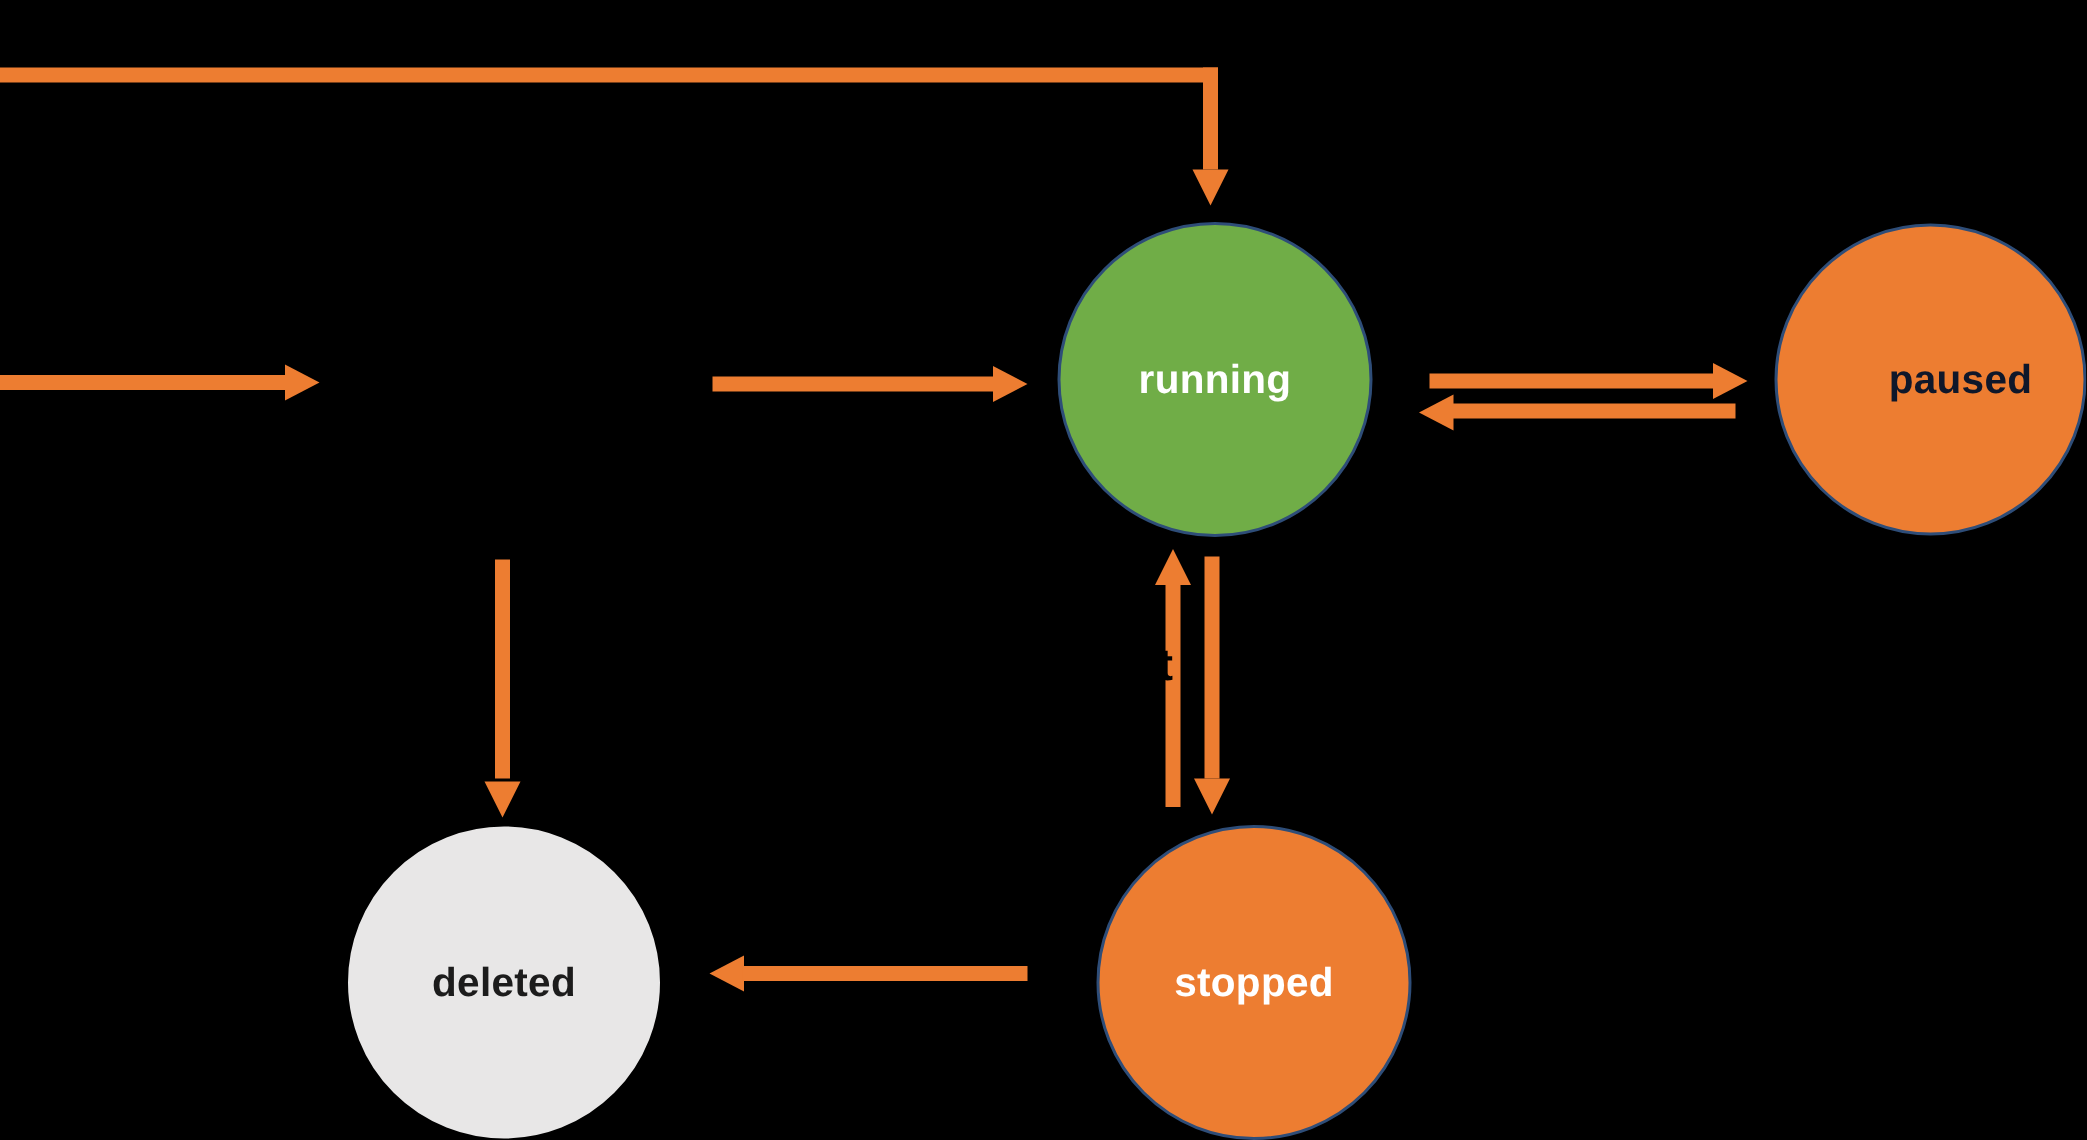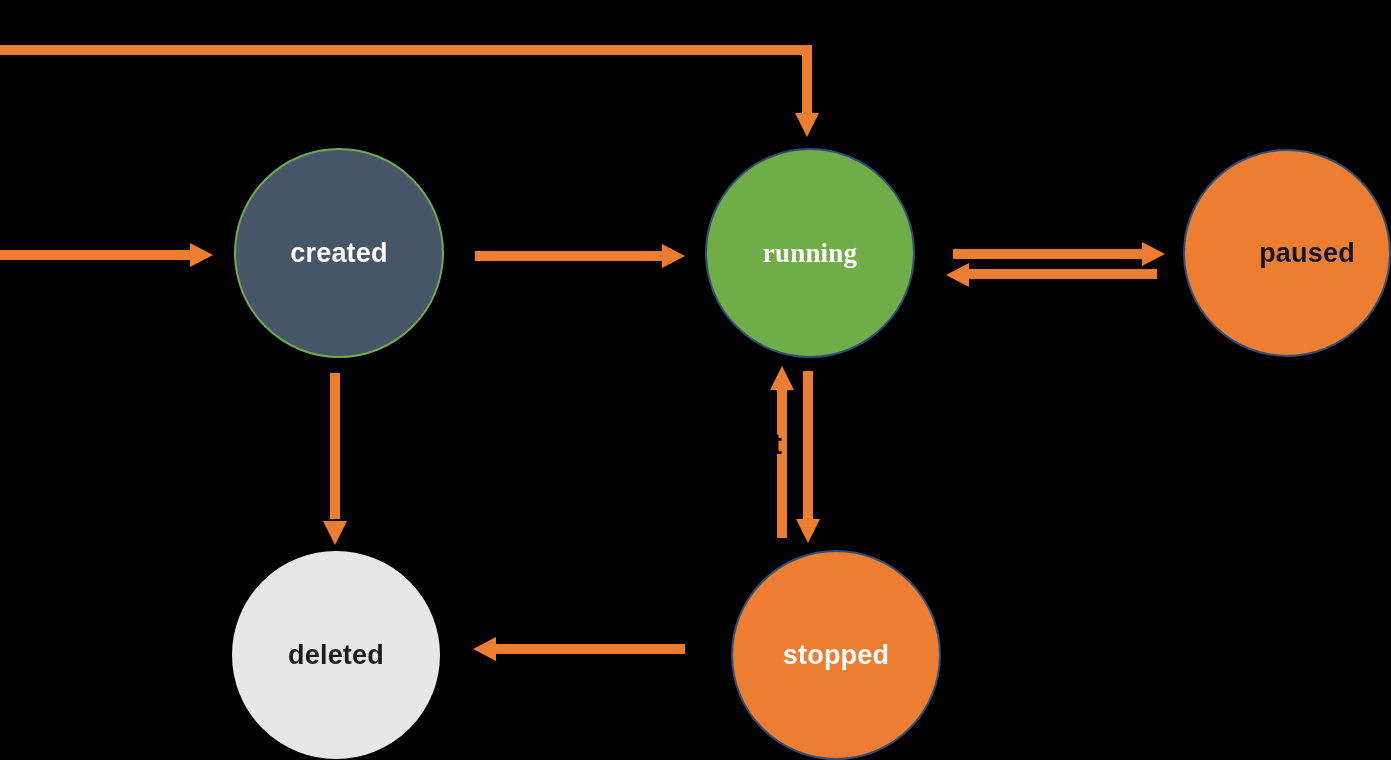--- a/index.html
+++ b/index.html
@@ -18,21 +18,21 @@
     display:flex;align-items:center;justify-content:center;
     box-sizing:border-box;
     z-index:1;
   }
   .state-label{
     font-weight:bold;
     font-size:27px;
     letter-spacing:0.2px;
   }
   #st-created{left:234px;top:148px;width:210px;height:210px;}
-  #st-running{left:705px;top:148px;width:210px;height:210px;font-family:Liberation Serif, serif;}
+  #st-running{left:705px;top:148px;width:210px;height:210px;}
   #st-paused{left:1183px;top:149px;width:208px;height:208px;}
   #st-stopped{left:731px;top:550px;width:210px;height:210px;}
   #st-deleted{left:232px;top:551px;width:208px;height:208px;}
 
   
   .seg{position:absolute;background:#ED7D31;z-index:2;}
   .tri{position:absolute;width:0;height:0;z-index:2;}
   .tri-down{border-left:12px solid transparent;border-right:12px solid transparent;border-top:24px solid #ED7D31;}
   .tri-up{border-left:12px solid transparent;border-right:12px solid transparent;border-bottom:24px solid #ED7D31;}
   .tri-right{border-top:12px solid transparent;border-bottom:12px solid transparent;border-left:23px solid #ED7D31;}
@@ -106,23 +106,20 @@
   <div class="seg a7s"></div>
 
   <div class="seg a8s"></div>
   <div class="tri tri-down a8head"></div>
 
   <div class="tri tri-left a9head"></div>
   <div class="seg a9s"></div>
 
   <span class="frag">t</span>
 
-  <div class="state" id="st-created" style="background: rgb(70, 85, 104); border-color: rgb(111, 172, 71);">
-    <span class="state-label" style="color: rgb(255, 255, 255);">created</span>
-  </div>
 
   <div class="state" id="st-running" style="background: rgb(112, 173, 71); border-color: rgb(46, 77, 120);">
     <span class="state-label" style="color: rgb(255, 255, 255);">running</span>
   </div>
 
   <div class="state" id="st-paused" style="background: rgb(237, 125, 49); border-color: rgb(46, 77, 120);">
     <span class="state-label" style="color: #0f172a; margin-left: 40px;">paused</span>
   </div>
 
   <div class="state" id="st-stopped" style="background: rgb(237, 125, 49); border-color: rgb(46, 77, 120);">

